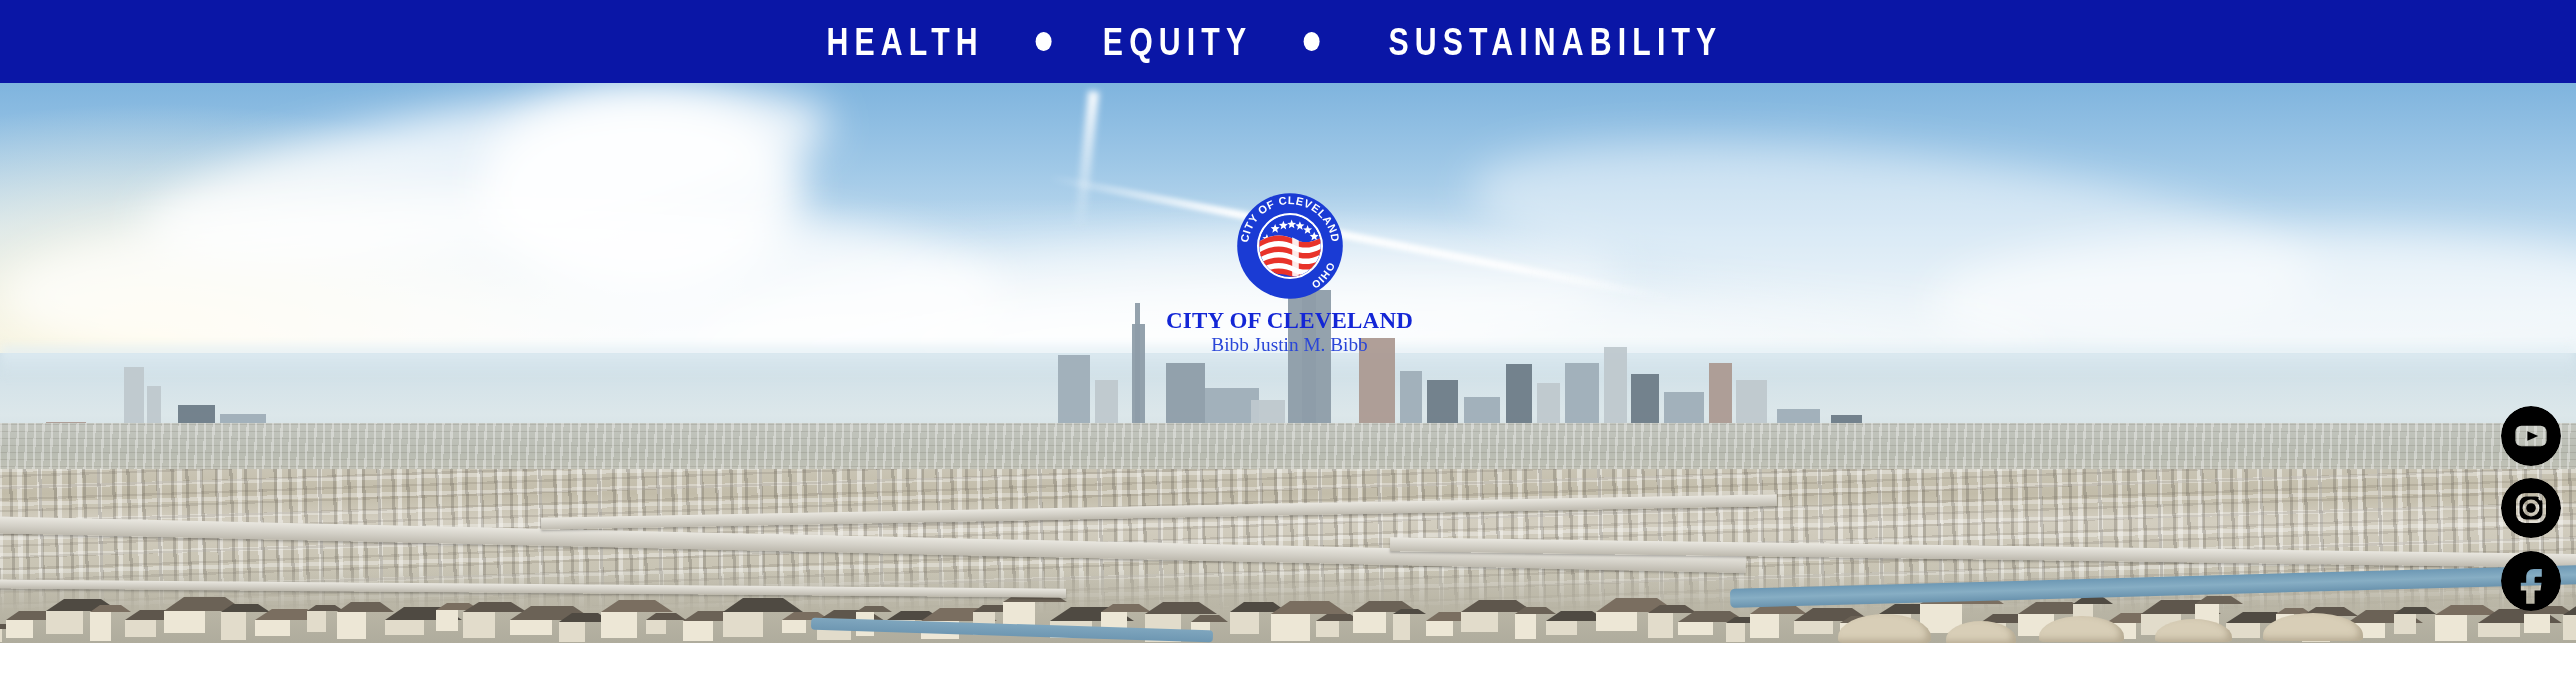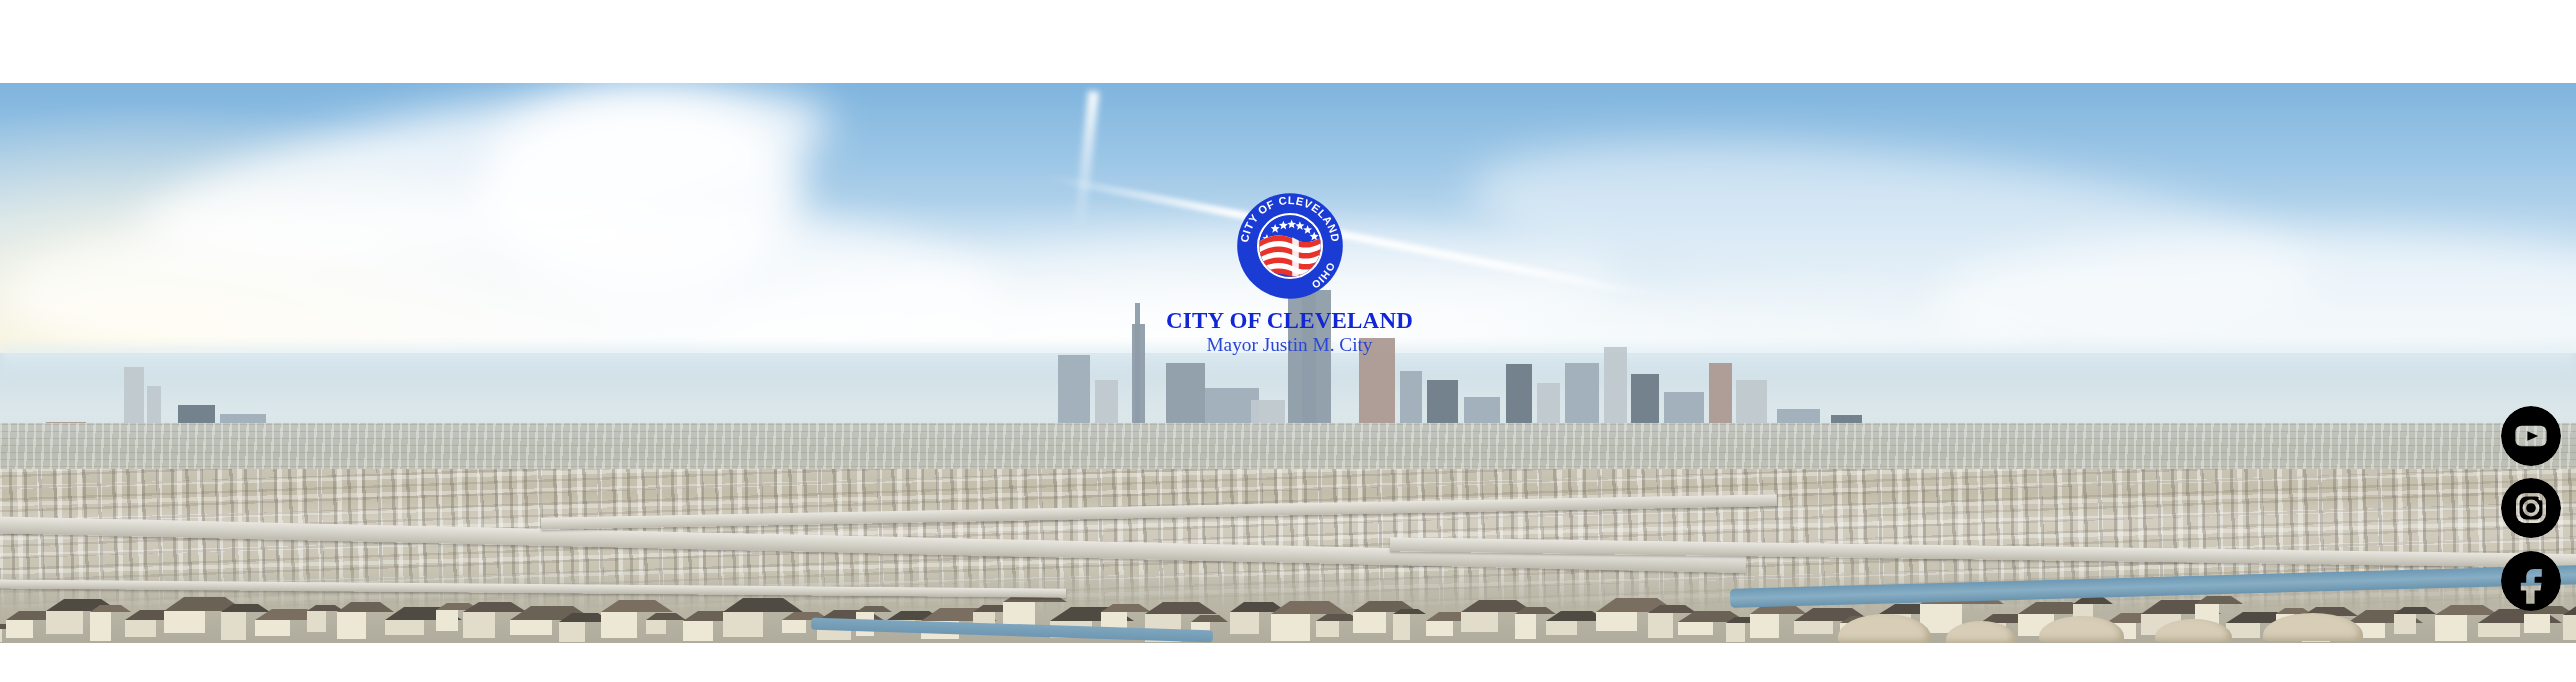--- a/index.html
+++ b/index.html
@@ -308,20 +308,29 @@
     margin-bottom: 12.4px;
     cursor: pointer;
   }
   .social-btn svg { display: block; width: 60px; height: 60px; }
 </style>
 </head>
 <body>
 
 <div id="page">
 
+  <div class="tagline-bar">
+    <div class="tagline-inner">
+      <span class="tagline-word">HEALTH</span>
+      <span class="tagline-dot"></span>
+      <span class="tagline-word">EQUITY</span>
+      <span class="tagline-dot"></span>
+      <span class="tagline-word">SUSTAINABILITY</span>
+    </div>
+  </div>
 
   <div class="hero">
 
     <div class="sky"></div>
     <div class="cloud cl1"></div>
     <div class="cloud cl2"></div>
     <div class="cloud cl3"></div>
     <div class="cloud cl4"></div>
     <div class="cloud cl5"></div>
     <div class="cloud cl6"></div>
@@ -677,21 +686,21 @@
             <path d="M44,92 C66,78 88,78 108,88 C124,96 140,94 158,84 L158,150 C140,160 124,162 108,154 C88,144 66,144 44,158 Z" fill="#FFFFFF"></path>
             <path d="M44,92 C66,78 88,78 108,88 C124,96 140,94 158,84 L158,94 C140,104 124,106 108,98 C88,88 66,88 44,102 Z" fill="#E8332A"></path>
             <path d="M44,112 C66,98 88,98 108,108 C124,116 140,114 158,104 L158,114 C140,124 124,126 108,118 C88,108 66,108 44,122 Z" fill="#E8332A"></path>
             <path d="M44,132 C66,118 88,118 108,128 C124,136 140,134 158,124 L158,134 C140,144 124,146 108,138 C88,128 66,128 44,142 Z" fill="#E8332A"></path>
             <path d="M44,152 C66,138 88,138 108,148 C124,156 140,154 158,144 L158,154 C140,164 124,166 108,158 C88,148 66,148 44,162 Z" fill="#E8332A"></path>
             <path d="M104,84 L116,90 L116,160 L104,154 Z" fill="#FFFFFF" opacity="0.9"></path>
           </g>
         </svg>
       </div>
       <div class="logo-line1">CITY OF CLEVELAND</div>
-      <div class="logo-line2">Mayor Justin M. City</div>
+      <div class="logo-line2">Bibb Justin M. Bibb</div>
     </div>
 
 
     <div class="social">
 
       <a class="social-btn">
         <svg viewBox="0 0 100 100" xmlns="http://www.w3.org/2000/svg">
           <defs>
             <mask id="ytMask">
               <rect width="100" height="100" fill="#000"></rect>

